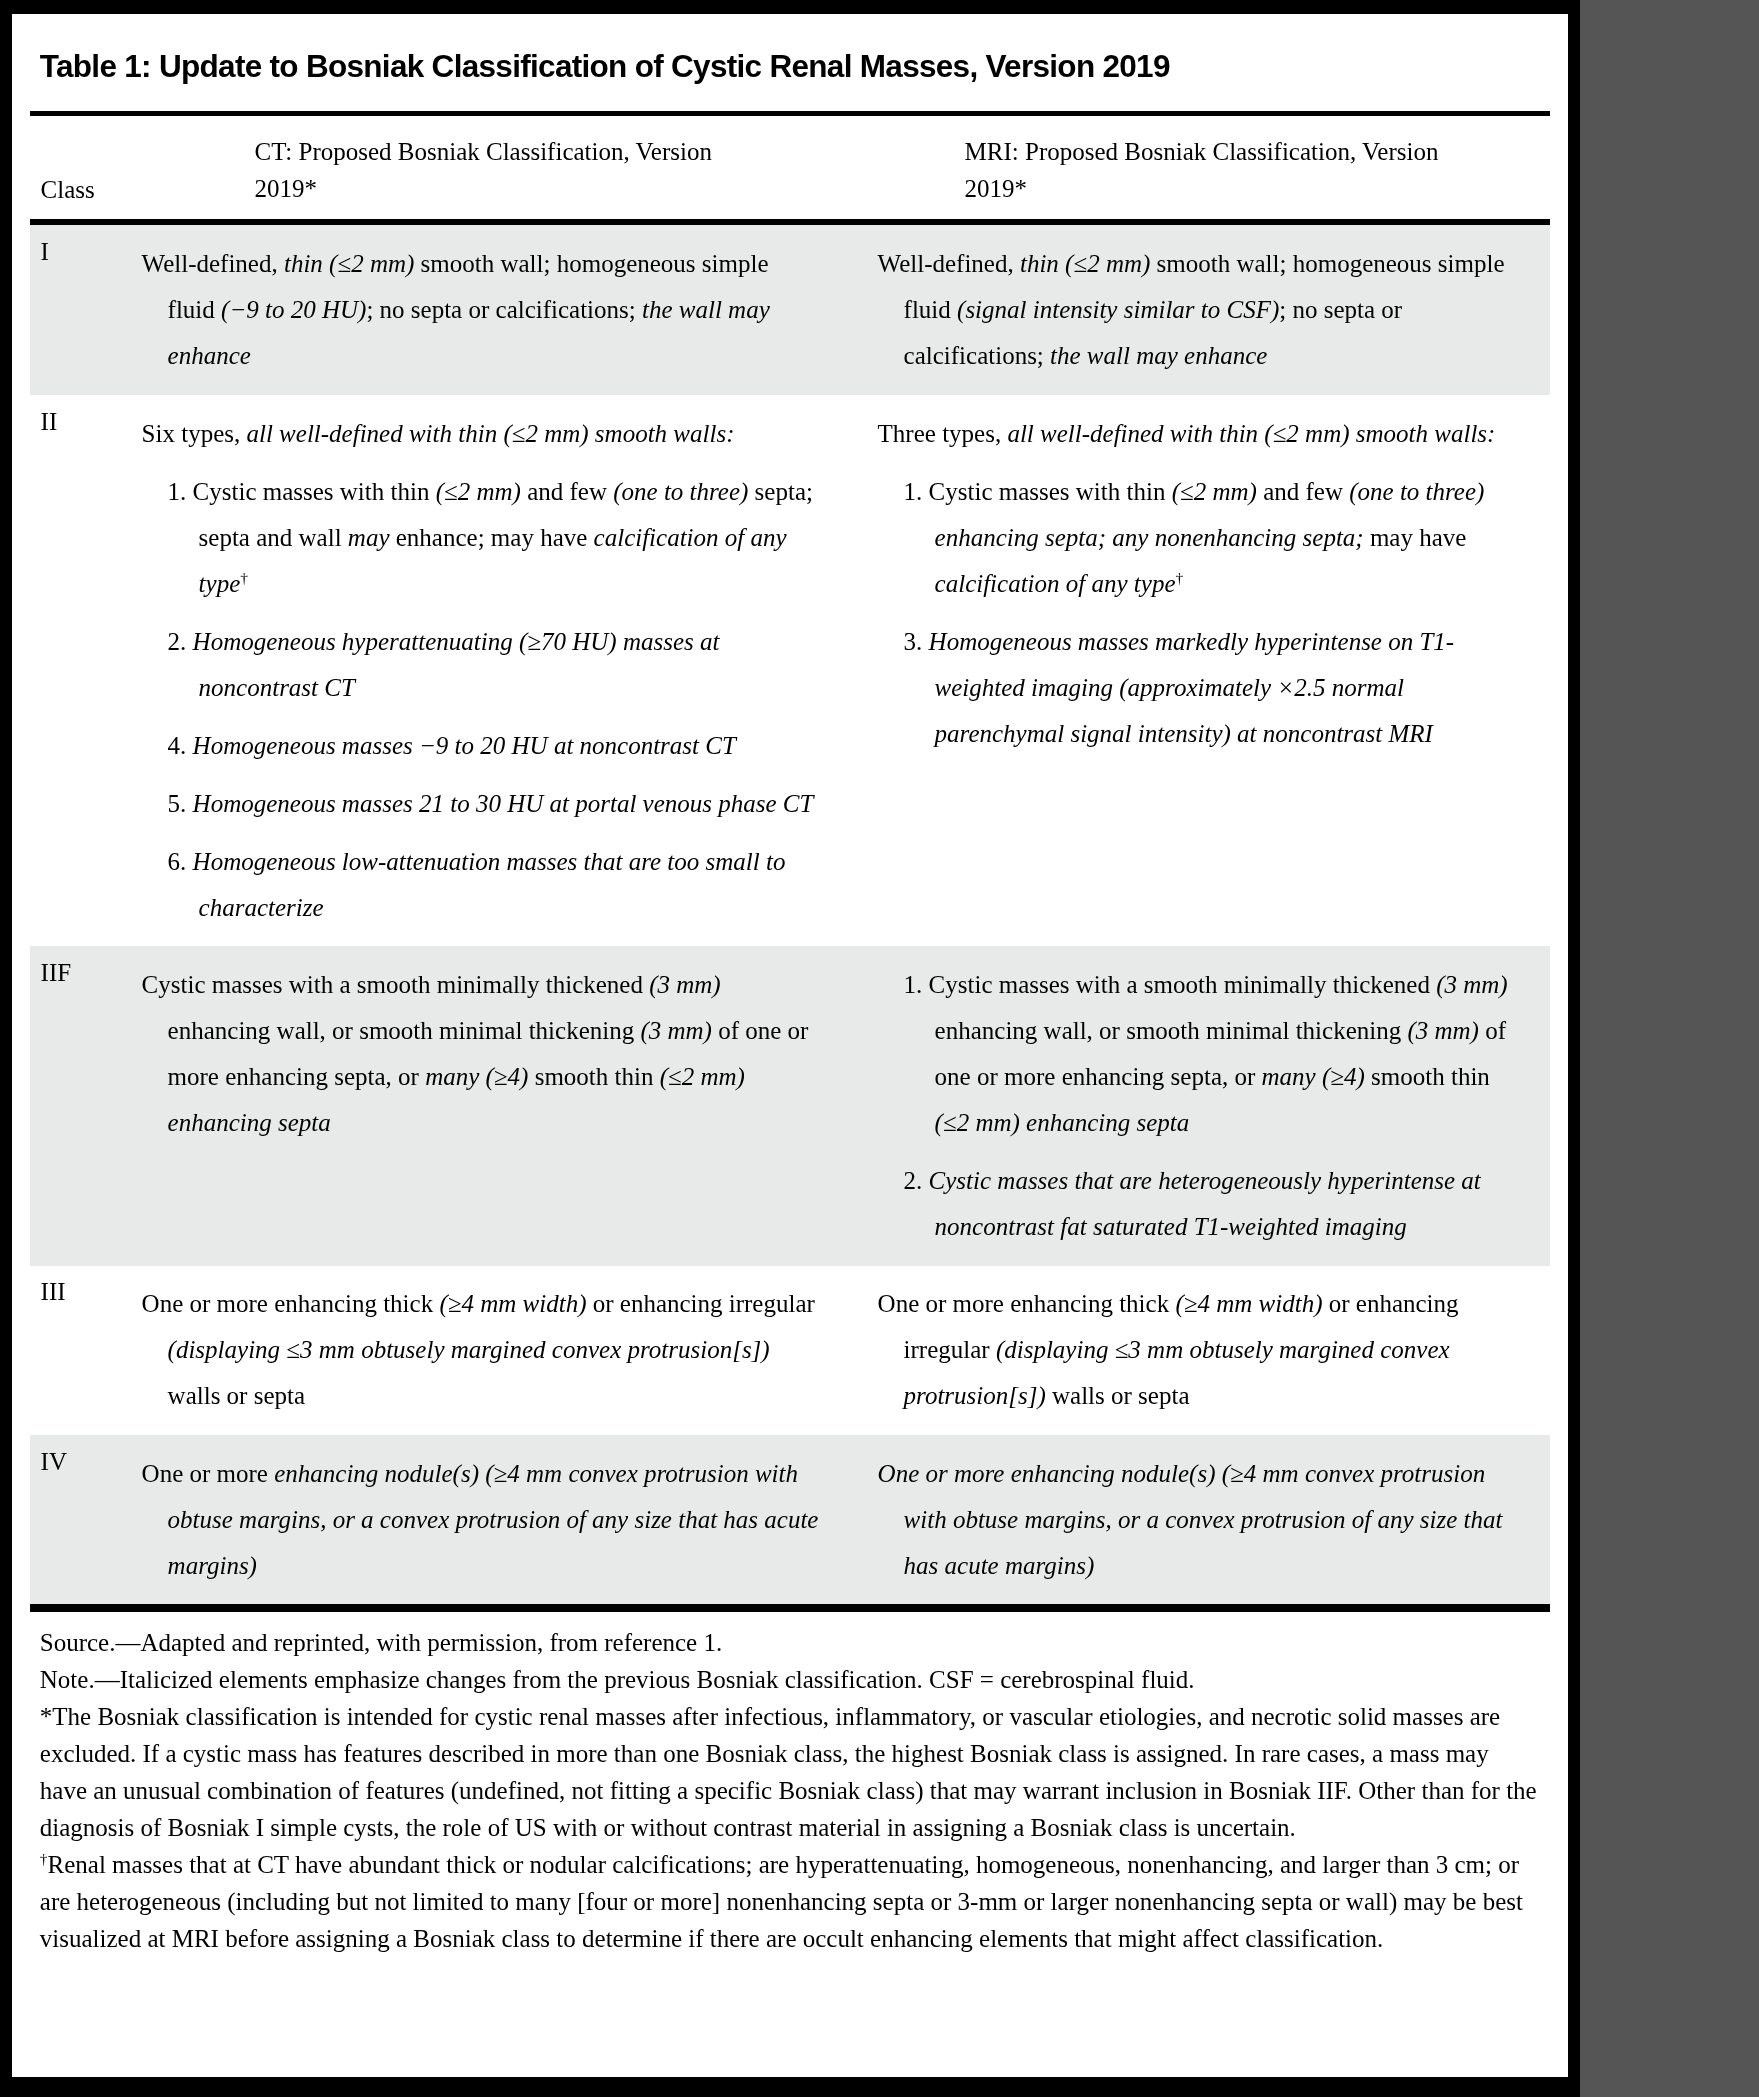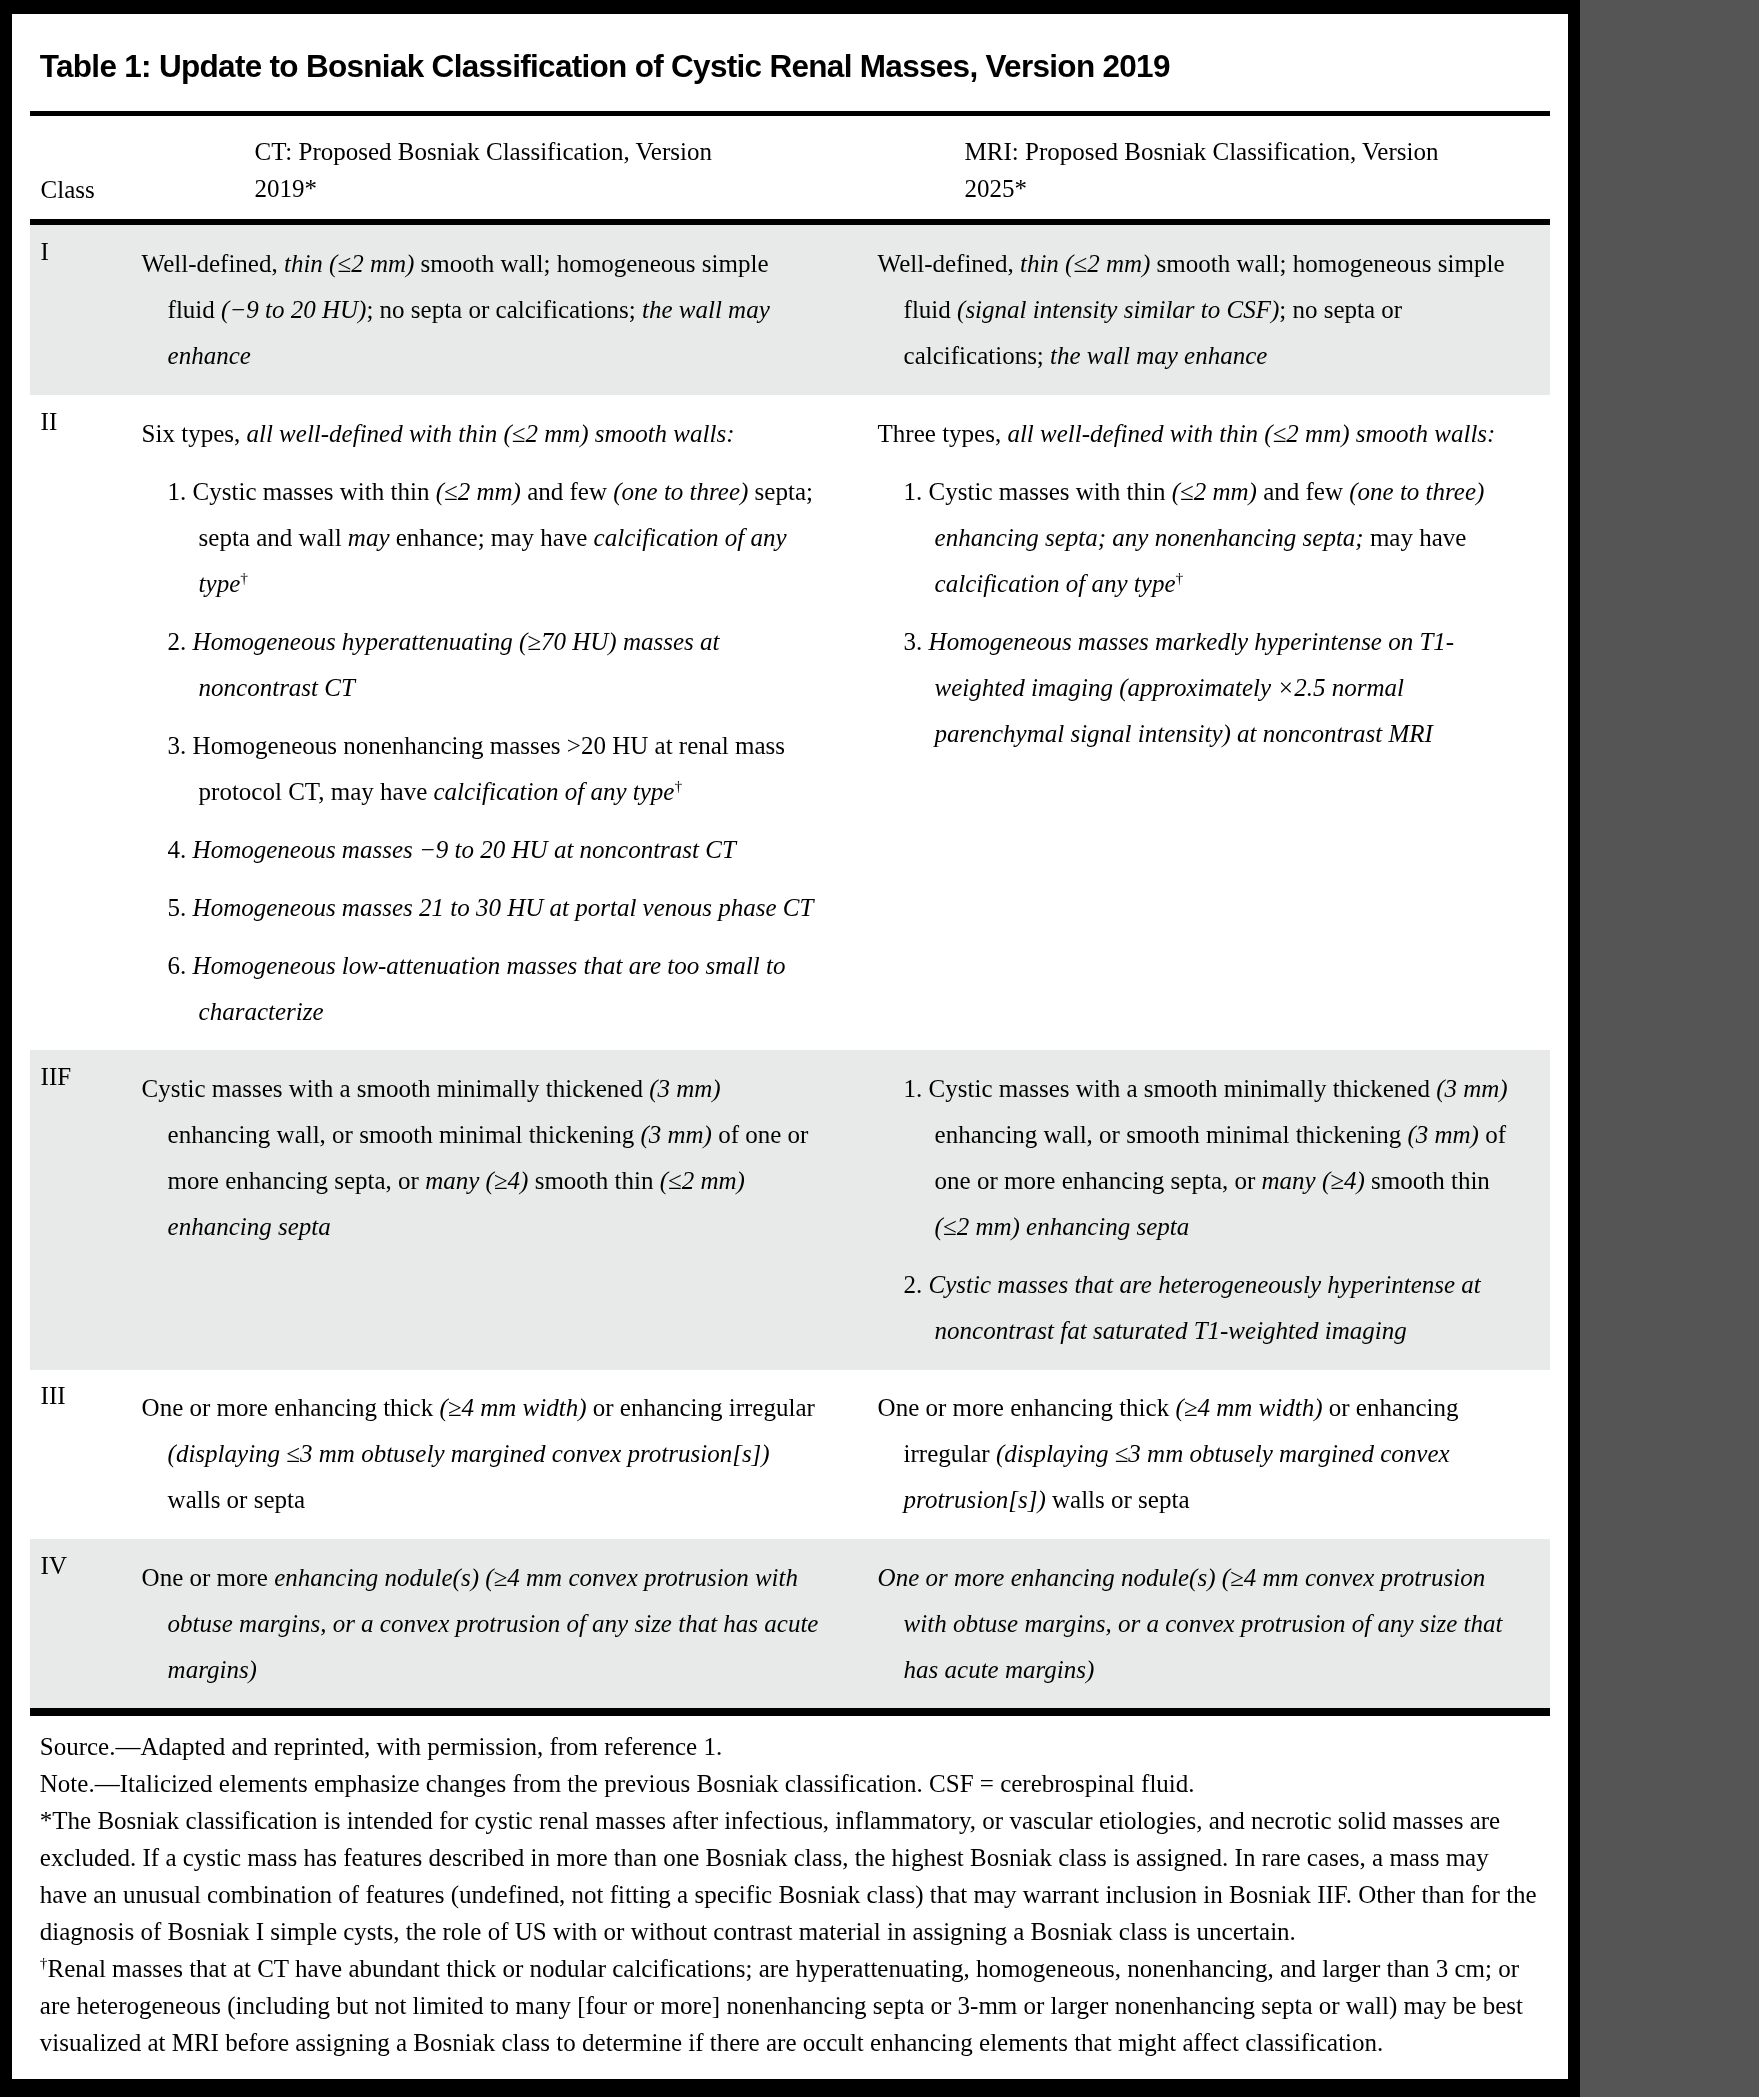--- a/index.html
+++ b/index.html
@@ -64,21 +64,21 @@
     <hr class="rule top">
 
     <div class="trow thead">
       <div class="hcell class-h">
         <span>Class</span>
       </div>
       <div class="hcell col-h">
         <div class="hwrap">CT: Proposed Bosniak Classification, Version 2019*</div>
       </div>
       <div class="hcell col-h">
-        <div class="hwrap">MRI: Proposed Bosniak Classification, Version 2025*</div>
+        <div class="hwrap">MRI: Proposed Bosniak Classification, Version 2019*</div>
       </div>
     </div>
 
     <hr class="rule mid">
 
     <div id="rows">
         <div class="trow shade">
           <div class="cell class-cell">I</div>
           <div class="cell ct-cell">
             <p class="intro">Well-defined, <i>thin (≤2 mm)</i> smooth wall; homogeneous simple fluid <i>(−9 to 20 HU)</i>; no septa or calcifications; <i>the wall may enhance</i></p>
@@ -87,21 +87,20 @@
             <p class="intro">Well-defined, <i>thin (≤2 mm)</i> smooth wall; homogeneous simple fluid <i>(signal intensity similar to CSF)</i>; no septa or calcifications; <i>the wall may enhance</i></p>
           </div>
         </div>
         <div class="trow">
           <div class="cell class-cell">II</div>
           <div class="cell ct-cell">
             <p class="intro">Six types, <i>all well-defined with thin (≤2 mm) smooth walls:</i></p>
             <div class="items">
               <p class="item">1. Cystic masses with thin <i>(≤2 mm)</i> and few <i>(one to three)</i> septa; septa and wall <i>may</i> enhance; may have <i>calcification of any type</i><sup>†</sup></p>
               <p class="item">2. <i>Homogeneous hyperattenuating (≥70 HU) masses at noncontrast CT</i></p>
-              <p class="item">3. Homogeneous nonenhancing masses &gt;20 HU at renal mass protocol CT, may have <i>calcification of any type</i><sup>†</sup></p>
               <p class="item">4. <i>Homogeneous masses −9 to 20 HU at noncontrast CT</i></p>
               <p class="item">5. <i>Homogeneous masses 21 to 30 HU at portal venous phase CT</i></p>
               <p class="item">6. <i>Homogeneous low-attenuation masses that are too small to characterize</i></p>
             </div>
           </div>
           <div class="cell mri-cell">
             <p class="intro">Three types, <i>all well-defined with thin (≤2 mm) smooth walls:</i></p>
             <div class="items">
               <p class="item">1. Cystic masses with thin <i>(≤2 mm)</i> and few <i>(one to three) enhancing septa; any nonenhancing septa;</i> may have <i>calcification of any type</i><sup>†</sup></p>
               <p class="item">3. <i>Homogeneous masses markedly hyperintense on T1-weighted imaging (approximately ×2.5 normal parenchymal signal intensity) at noncontrast MRI</i></p>

